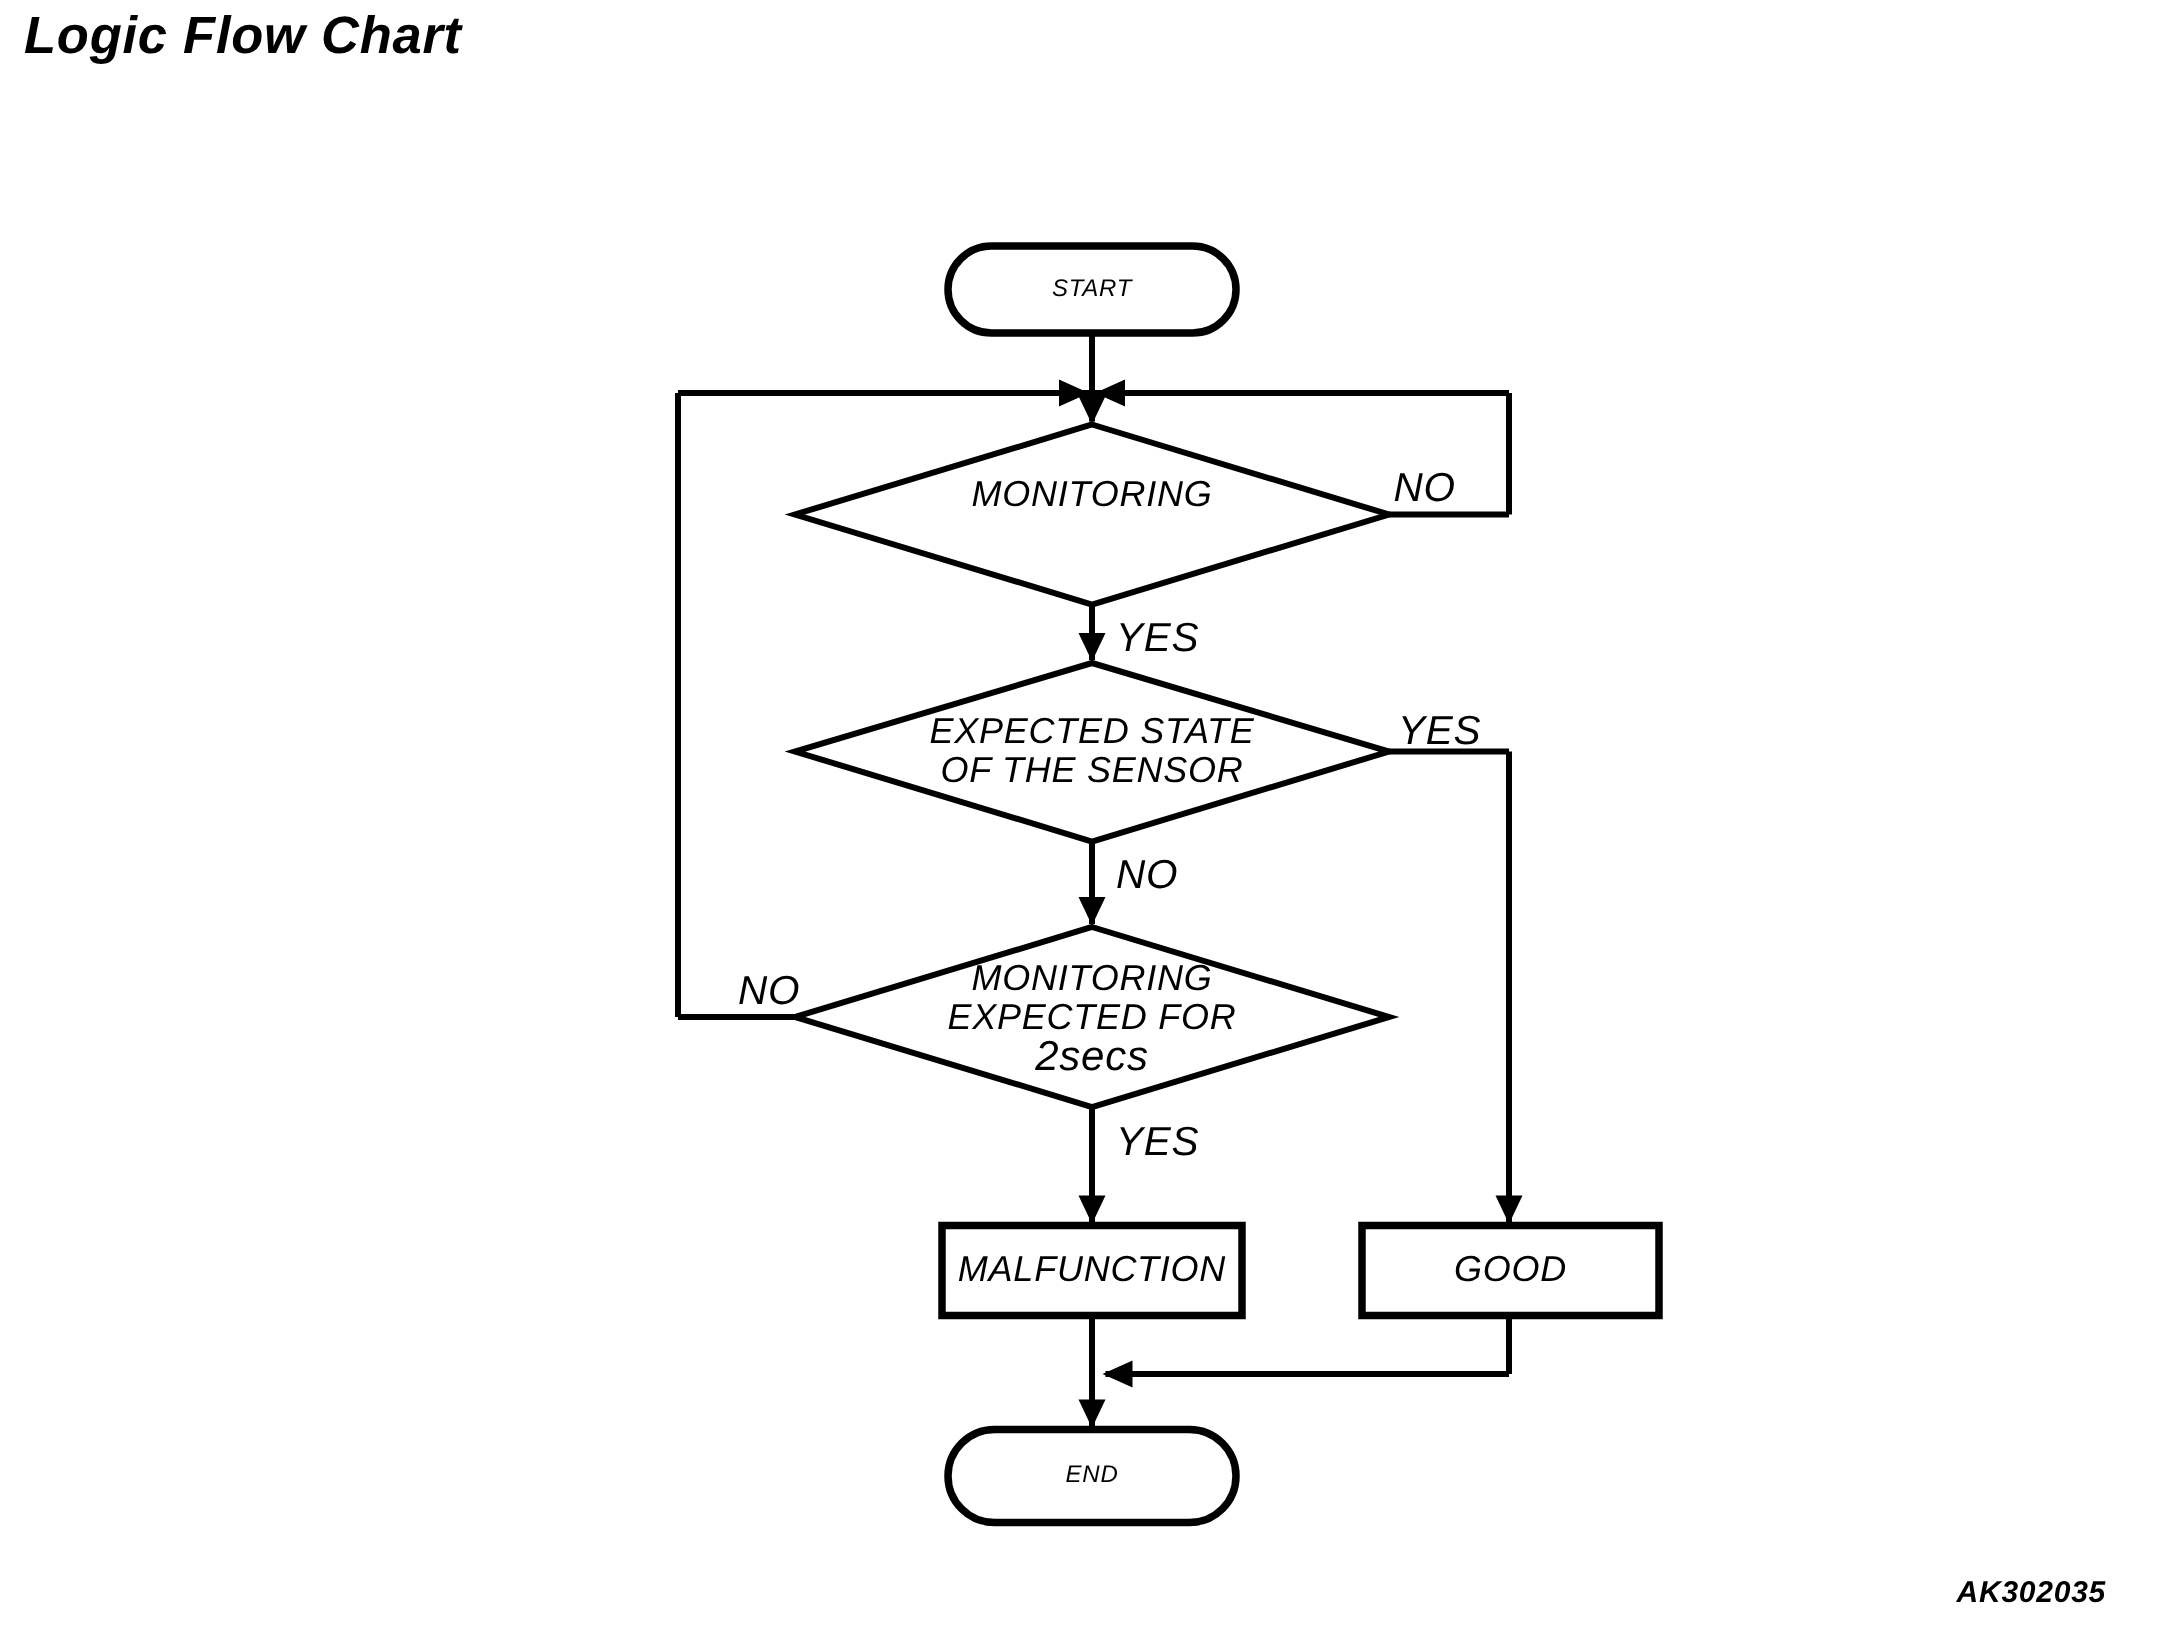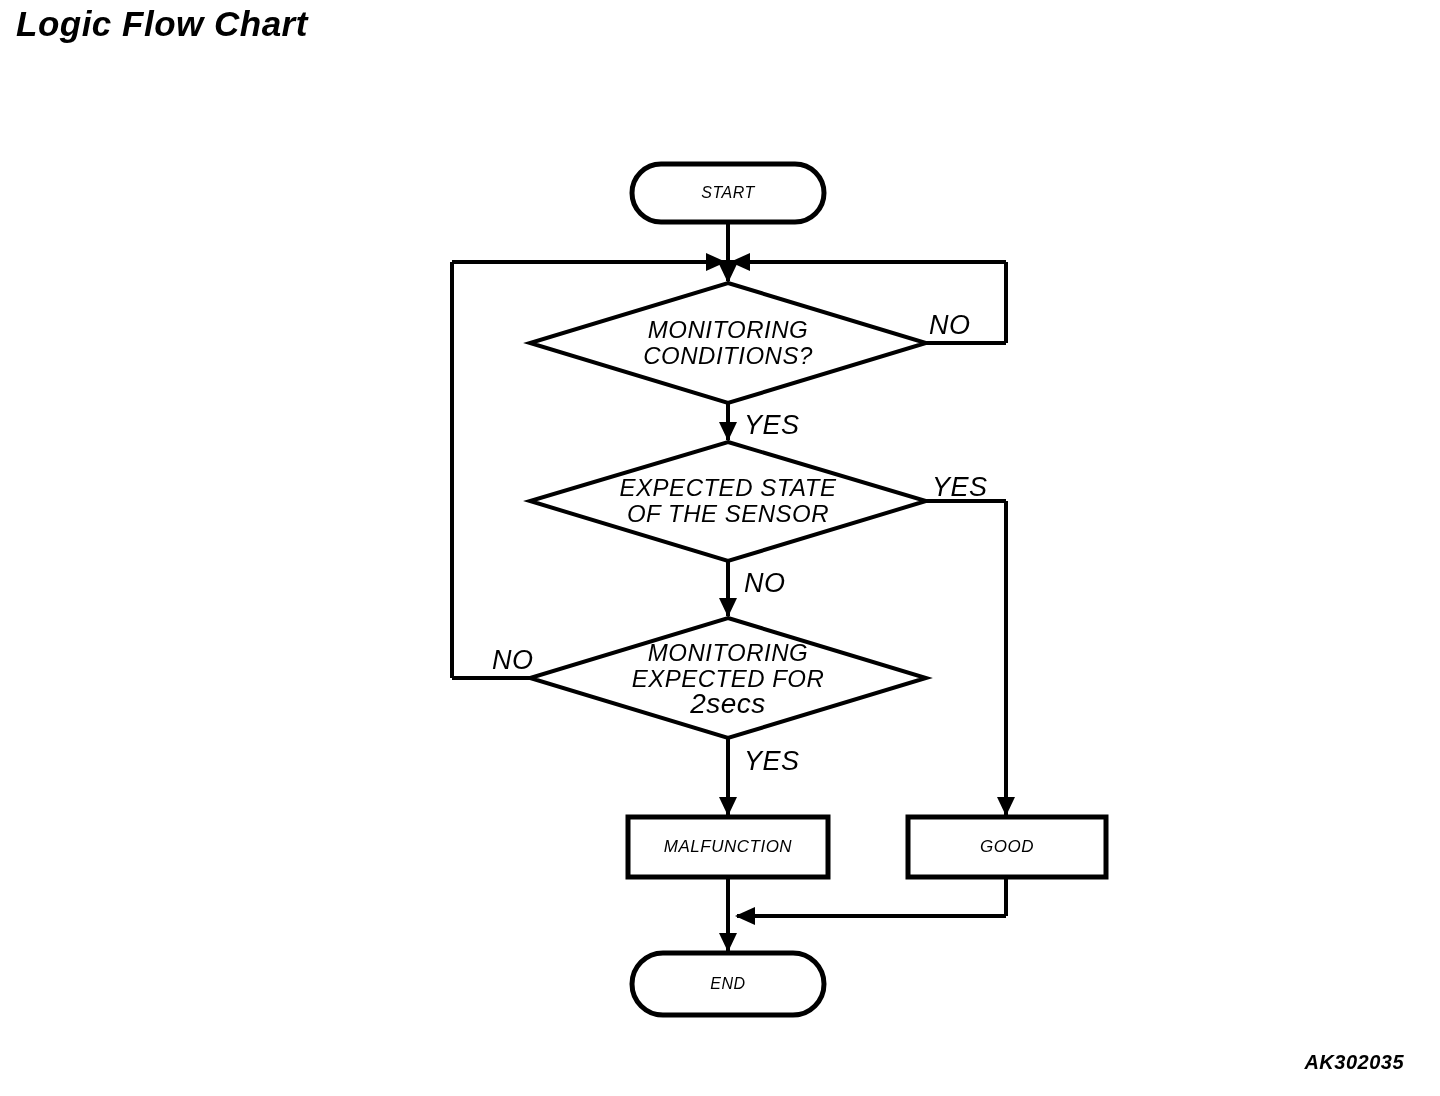--- a/index.html
+++ b/index.html
@@ -21,21 +21,21 @@
     letter-spacing:0.5px;
     white-space:nowrap;
   }
   svg.graphics{position:absolute;left:0;top:0;}
   .node-label{
     position:absolute;
     display:flex;
     align-items:center;
     justify-content:center;
     text-align:center;
-    font-size:17px;
+    font-size:24px;
     letter-spacing:0.5px;
     white-space:nowrap;
   }
   .node-label.terminator{font-size:16px;align-items:center;}
   .diamond-label{
     position:absolute;
     left:560px;
     width:336px;
     text-align:center;
     font-size:24px;
@@ -101,21 +101,20 @@
     <polygon points="735,916 755,907 755,925" fill="#000000"></polygon>
     <polygon points="728,952 719,933 737,933" fill="#000000"></polygon>
   </svg>
 
   <div class="node-label terminator" style="left:632px;top:164px;width:192px;height:58px;">
     <span>START</span>
   </div>
 
   <div class="diamond-label" style="top:317px;text-align:center;">
     <div>MONITORING</div>
-    <div>CONDITIONS?</div>
   </div>
 
   <div class="diamond-label" style="top:475px;">
     <div>EXPECTED STATE</div>
     <div>OF THE SENSOR</div>
   </div>
 
   <div class="diamond-label" style="top:640px;">
     <div>MONITORING</div>
     <div>EXPECTED FOR</div>

